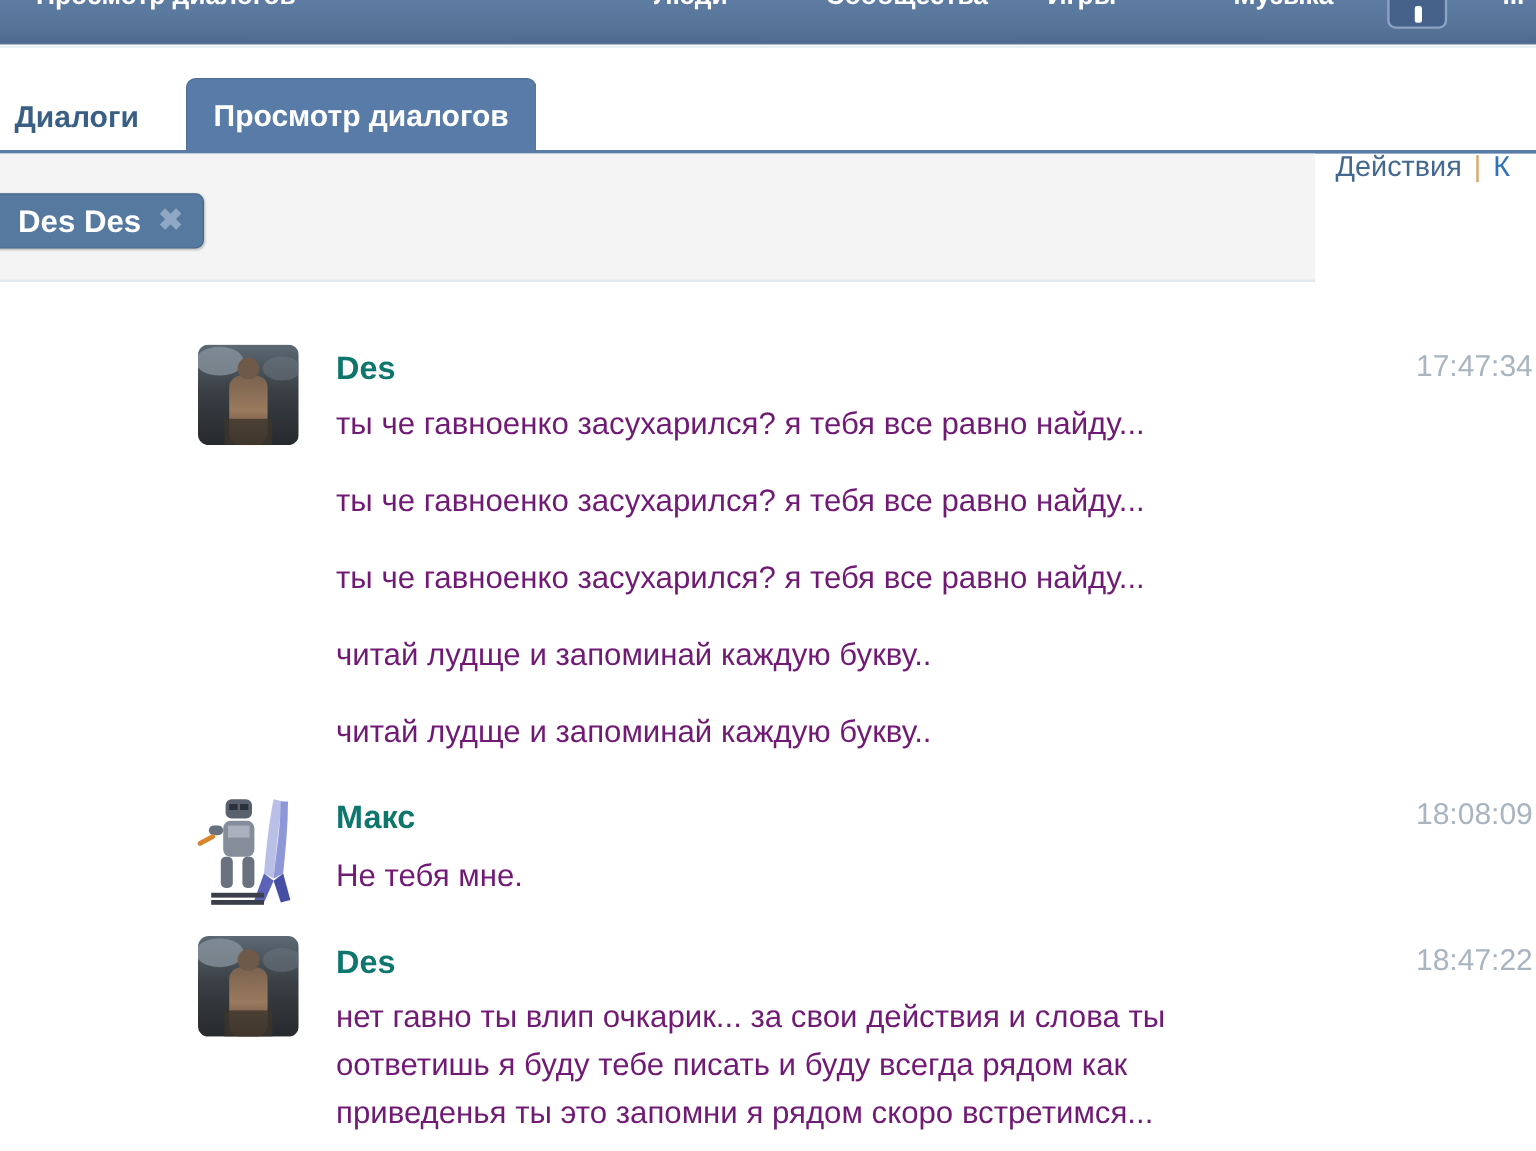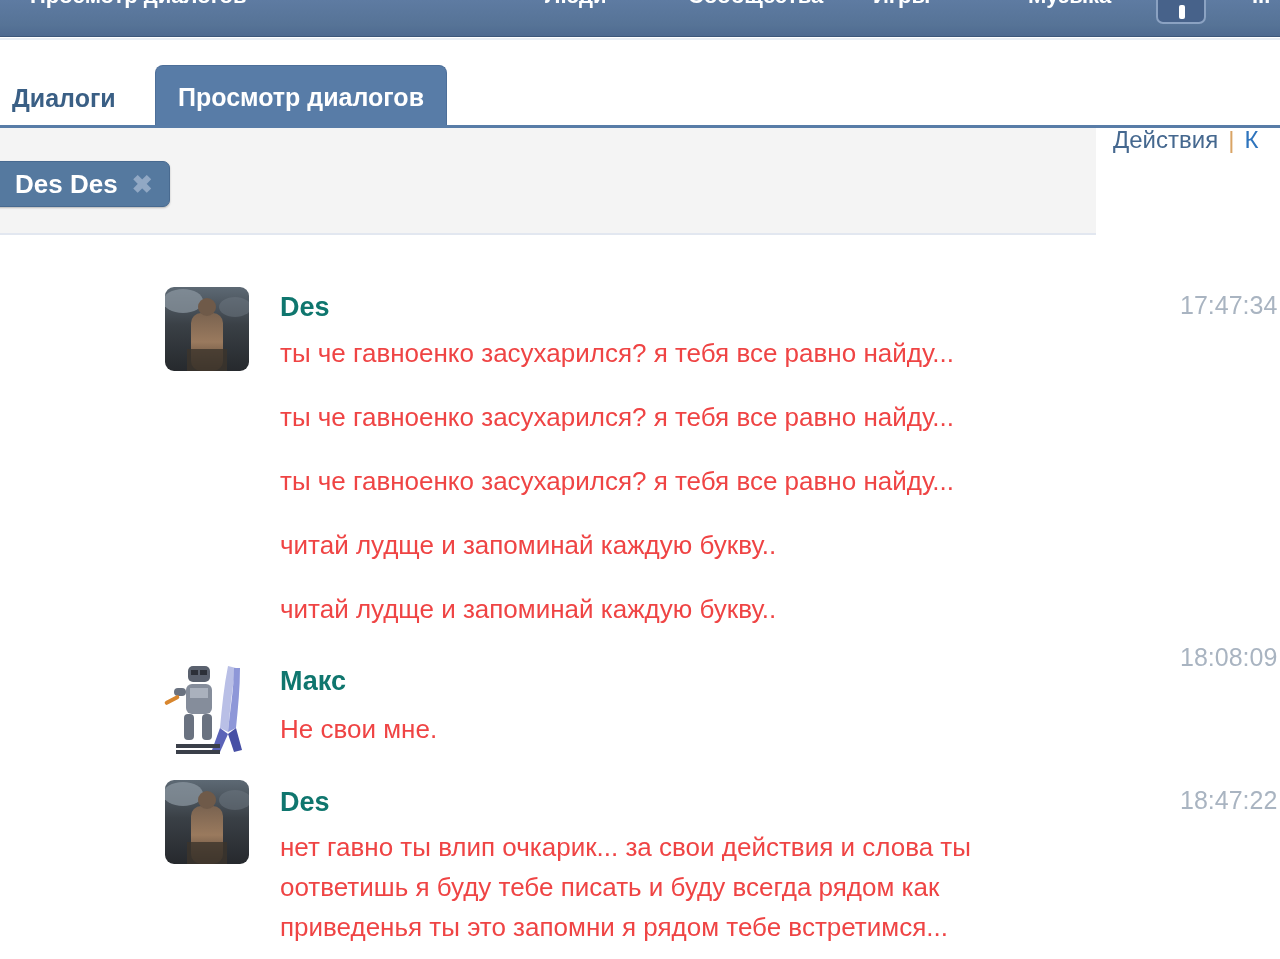--- a/index.html
+++ b/index.html
@@ -73,21 +73,21 @@
   .avatar{ position:absolute; width:84px; height:84px; border-radius:9px; overflow:hidden; cursor:pointer; }
   .avatar svg{ display:block; }
   .msg-name{
     position:absolute; left:280px; font-size:27px; font-weight:bold;
     color:#0f766e; cursor:pointer; white-space:nowrap;
   }
   .msg-time{
     position:absolute; left:1180px; font-size:25px; color:#a9b4c1; white-space:nowrap;
   }
   .msg-text{
-    position:absolute; left:280px; font-size:26px; color:#ef4444; white-space:nowrap;
+    position:absolute; left:280px; font-size:26px; color:#701a75; white-space:nowrap;
   }
 </style>
 </head>
 <body>
 
 <div id="screen">
 
   <div class="topbar">
     <span class="topbar-frag" style="left:30px">Просмотр диалогов</span>
     <span class="topbar-frag" style="left:545px">Люди</span>
@@ -167,32 +167,32 @@
       <path d="M66 8 C62 28 60 48 58 70 L66 74 C68 52 70 30 74 10 Z" fill="#b9bfe6"></path>
       <path d="M78 10 C78 30 76 50 74 70 L66 74 C68 52 72 30 72 10 Z" fill="#8e97d8"></path>
       <path d="M58 70 L50 92 L58 94 L66 76 Z" fill="#5b63b8"></path>
       <path d="M74 70 L80 92 L72 94 L66 76 Z" fill="#474fa5"></path>
 
       <rect x="14" y="86" width="44" height="4" fill="#3a3f49"></rect>
       <rect x="14" y="92" width="44" height="4" fill="#3a3f49"></rect>
     </svg>
   </div>
   <div class="msg-name" style="top:666px">Макс</div>
-  <div class="msg-time" style="top:643px">18:08:09</div>
-  <div class="msg-text" style="top:714px">Не свои мне.</div>
+  <div class="msg-time" style="top:665px">18:08:09</div>
+  <div class="msg-text" style="top:714px">Не тебя мне.</div>
 
   <div class="avatar" style="left:165px; top:780px;">
     <svg width="84" height="84" viewBox="0 0 84 84">
       <rect width="84" height="84" fill="url(#desbg)"></rect>
       <ellipse cx="18" cy="14" rx="20" ry="12" fill="#8d99a2" opacity="0.7"></ellipse>
       <ellipse cx="70" cy="20" rx="16" ry="10" fill="#6d7881" opacity="0.5"></ellipse>
       <rect x="26" y="26" width="32" height="58" rx="10" fill="url(#desbody)"></rect>
       <circle cx="42" cy="20" r="9" fill="#6f5a49"></circle>
       <rect x="22" y="62" width="40" height="22" fill="#3c352c" opacity="0.8"></rect>
     </svg>
   </div>
   <div class="msg-name" style="top:787px">Des</div>
   <div class="msg-time" style="top:786px">18:47:22</div>
   <div class="msg-text" style="top:872px">оответишь я буду тебе писать и буду всегда рядом как</div>
   <div class="msg-text" style="top:832px">нет гавно ты влип очкарик... за свои действия и слова ты</div>
-  <div class="msg-text" style="top:912px">приведенья ты это запомни я рядом тебе встретимся...</div>
+  <div class="msg-text" style="top:912px">приведенья ты это запомни я рядом скоро встретимся...</div>
 
 </div>
 
 </body></html>

